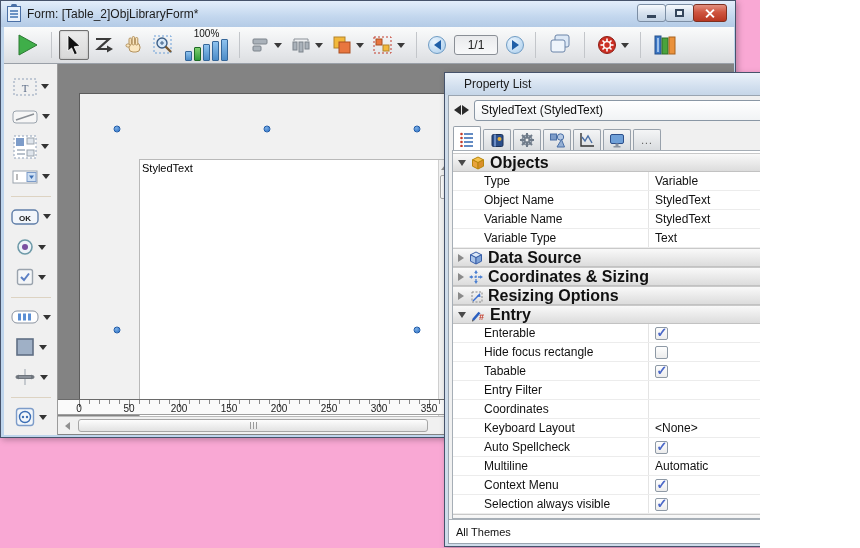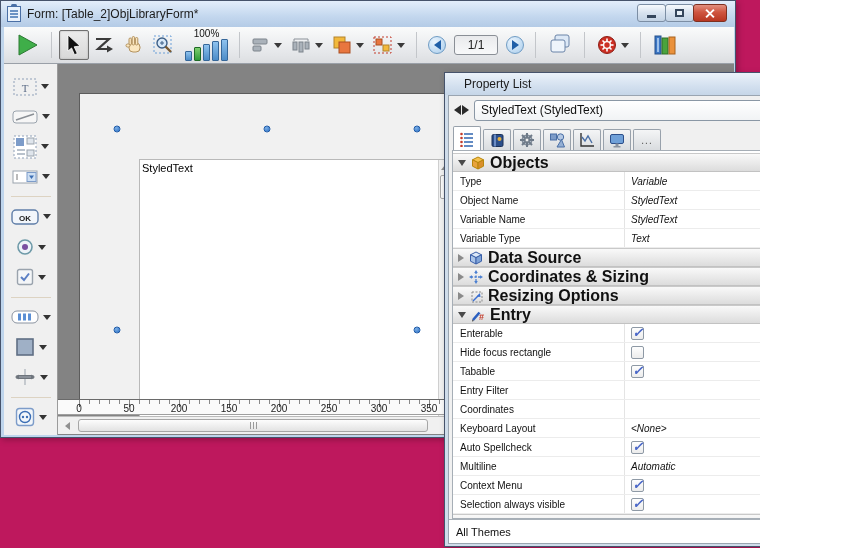--- a/index.html
+++ b/index.html
@@ -1,17 +1,17 @@
 <!DOCTYPE html>
 <html><head>
 <meta charset="utf-8">
 <style>
   * { box-sizing: border-box; margin: 0; padding: 0; }
   body { font-family: "Liberation Sans", sans-serif; background: #fff; }
-  #stage { position: relative; width: 760px; height: 548px; background: #be185d; overflow: hidden; }
+  #stage { position: relative; width: 760px; height: 548px; background: #f9a8d4; overflow: hidden; }
 
   
   .win { position: absolute; border: 1px solid #46536b; background: #bfd5ec;
          box-shadow: 2px 2px 6px rgba(0,0,0,.25); }
   .titlebar { position: absolute; left: 0; top: 0; right: 0; height: 26px;
               background: linear-gradient(#e3eefb, #c3d7ee 60%, #b4cbe6);
               display: flex; align-items: center; padding: 0 6px; }
   .title-text { font-size: 12px; color: #1b1b1b; margin-left: 6px; white-space: nowrap; }
 
   .winbtns { position: absolute; right: 8px; top: 3px; display: flex; }
@@ -128,23 +128,23 @@
 
   #pgrid { position: absolute; left: 3px; top: 54px; width: 403px; height: 369px; background: #fff;
            border: 1px solid #a6aeb6; overflow: hidden; }
   .psec { position: absolute; left: 0; width: 387px; height: 19px;
           background: linear-gradient(#f9f9f9, #dcdcdc); border-top: 1px solid #c9c9c9; border-bottom: 1px solid #c2c2c2;
           display: flex; align-items: center; padding-left: 5px; gap: 5px; }
   .psec .stext { font-size: 16px; font-weight: bold; color: #111; }
   .tri-down { width: 0; height: 0; border-left: 4px solid transparent; border-right: 4px solid transparent; border-top: 6px solid #4a4a4a; }
   .tri-right { width: 0; height: 0; border-top: 4px solid transparent; border-bottom: 4px solid transparent; border-left: 6px solid #8a8a8a; }
   .prow { position: absolute; left: 0; width: 387px; height: 19px; display: flex; background: #fff;
-          border-bottom: 1px solid #ececec; font-size: 10px; color: #111; }
+          border-bottom: 1px solid #ececec; font-size: 12px; color: #111; padding-left: 24px; }
   .plabel { width: 172px; border-right: 1px solid #e4e4e4; display: flex; align-items: center; padding-left: 7px; }
-  .pvalue { flex: 1; display: flex; align-items: center; padding-left: 6px; font-style: italic; }
+  .pvalue { flex: 1; display: flex; align-items: center; padding-left: 6px; }
   .cb { width: 13px; height: 13px; border: 1px solid #8e99a5; border-radius: 2px;
         background: linear-gradient(#fefefe, #ececec); position: relative; }
   .cb[data-checked="true"]::after { content: "✓"; position: absolute; left: 0.5px; top: -3px;
         font-size: 13px; font-weight: bold; color: #4b68c8; }
   #clip-row { position: absolute; left: 0; width: 387px; height: 6px; overflow: hidden; }
   #clip-row .psec { position: static; width: 100%; }
 
   #pl-vscroll { position: absolute; right: 0; top: 54px; width: 15px; height: 369px; background: #f0f0f0; border-left: 1px solid #c6c6c6; }
   .sb-btn { position: absolute; left: 1px; width: 13px; height: 14px; background: linear-gradient(#fbfbfb, #e3e3e3);
             border: 1px solid #b2b2b2; border-radius: 2px; display: flex; align-items: center; justify-content: center; }

